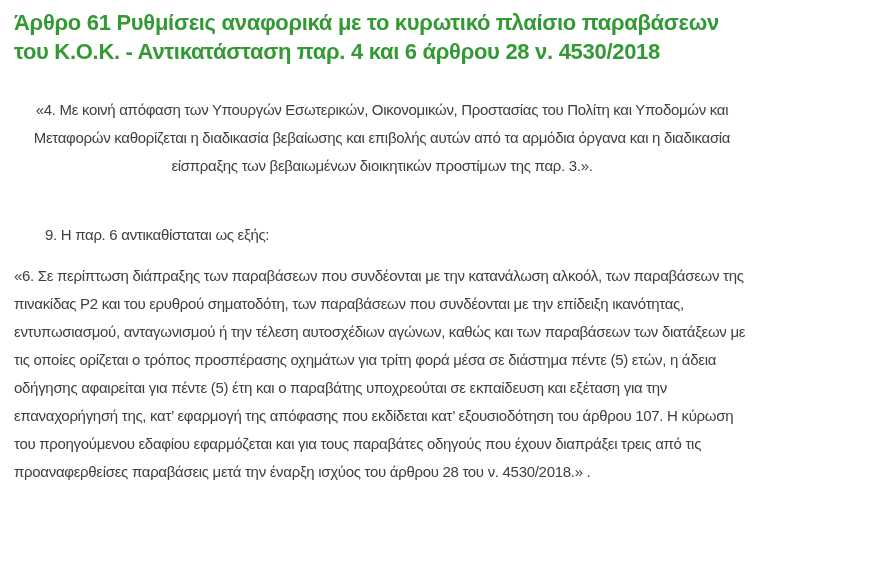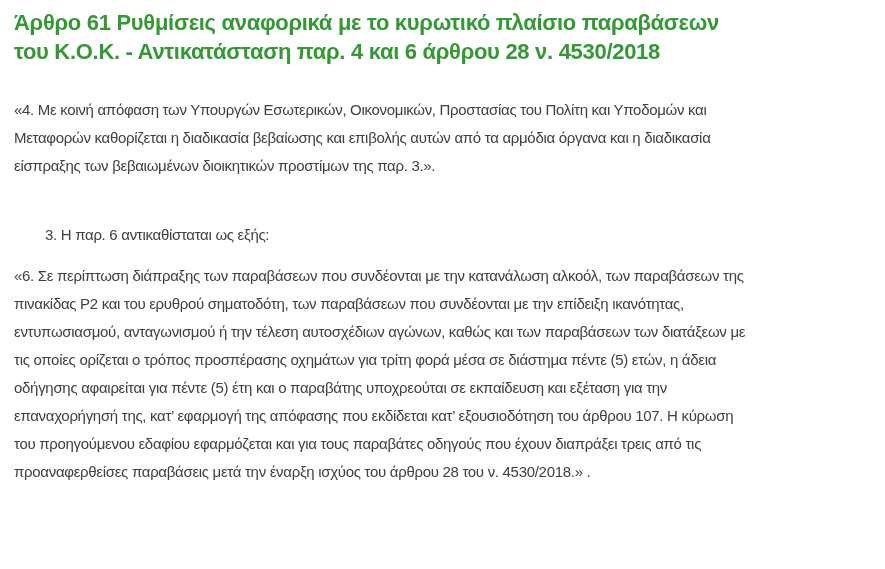--- a/index.html
+++ b/index.html
@@ -45,31 +45,32 @@
   }
   .item-label {
     text-indent: 31px;
     margin-bottom: 16px !important;
   }
   .quote {
     line-height: 28px !important;
   }
   .quote-1 {
     margin-bottom: 44px !important;
+    text-align: center;
   }
   .quote-2 {
     margin-bottom: 0 !important;
   }
 </style>
 </head>
 <body>
 
 <article class="doc">
   <h1 class="doc-title">Άρθρο 61 Ρυθμίσεις αναφορικά με το κυρωτικό πλαίσιο παραβάσεων του Κ.Ο.Κ. - Αντικατάσταση παρ. 4 και 6 άρθρου 28 ν. 4530/2018</h1>
 
 
 
   <p class="quote quote-1">«4. Με κοινή απόφαση των Υπουργών Εσωτερικών, Οικονομικών, Προστασίας του Πολίτη και Υποδομών και Μεταφορών καθορίζεται η διαδικασία βεβαίωσης και επιβολής αυτών από τα αρμόδια όργανα και η διαδικασία είσπραξης των βεβαιωμένων διοικητικών προστίμων της παρ. 3.».</p>
 
-  <p class="item-label">3. Η παρ. 6 αντικαθίσταται ως εξής:</p>
+  <p class="item-label">9. Η παρ. 6 αντικαθίσταται ως εξής:</p>
 
   <p class="quote quote-2">«6. Σε περίπτωση διάπραξης των παραβάσεων που συνδέονται με την κατανάλωση αλκοόλ, των παραβάσεων της πινακίδας Ρ2 και του ερυθρού σηματοδότη, των παραβάσεων που συνδέονται με την επίδειξη ικανότητας, εντυπωσιασμού, ανταγωνισμού ή την τέλεση αυτοσχέδιων αγώνων, καθώς και των παραβάσεων των διατάξεων με τις οποίες ορίζεται ο τρόπος προσπέρασης οχημάτων για τρίτη φορά μέσα σε διάστημα πέντε (5) ετών, η άδεια οδήγησης αφαιρείται για πέντε (5) έτη και ο παραβάτης υποχρεούται σε εκπαίδευση και εξέταση για την επαναχορήγησή της, κατ’ εφαρμογή της απόφασης που εκδίδεται κατ’ εξουσιοδότηση του άρθρου 107. Η κύρωση του προηγούμενου εδαφίου εφαρμόζεται και για τους παραβάτες οδηγούς που έχουν διαπράξει τρεις από τις προαναφερθείσες παραβάσεις μετά την έναρξη ισχύος του άρθρου 28 του ν. 4530/2018.»  .</p>
 </article>
 
 </body></html>

